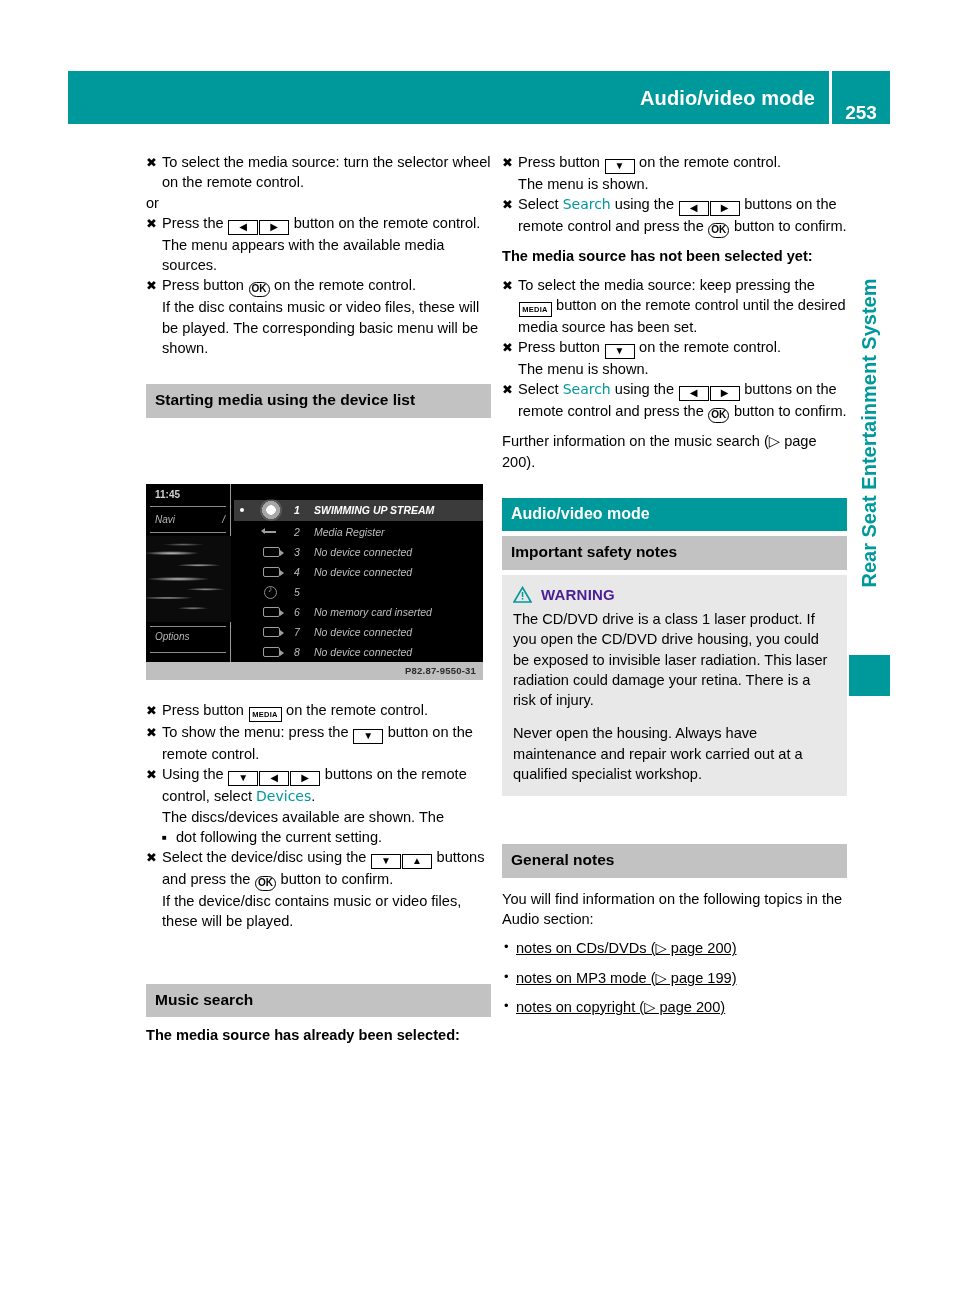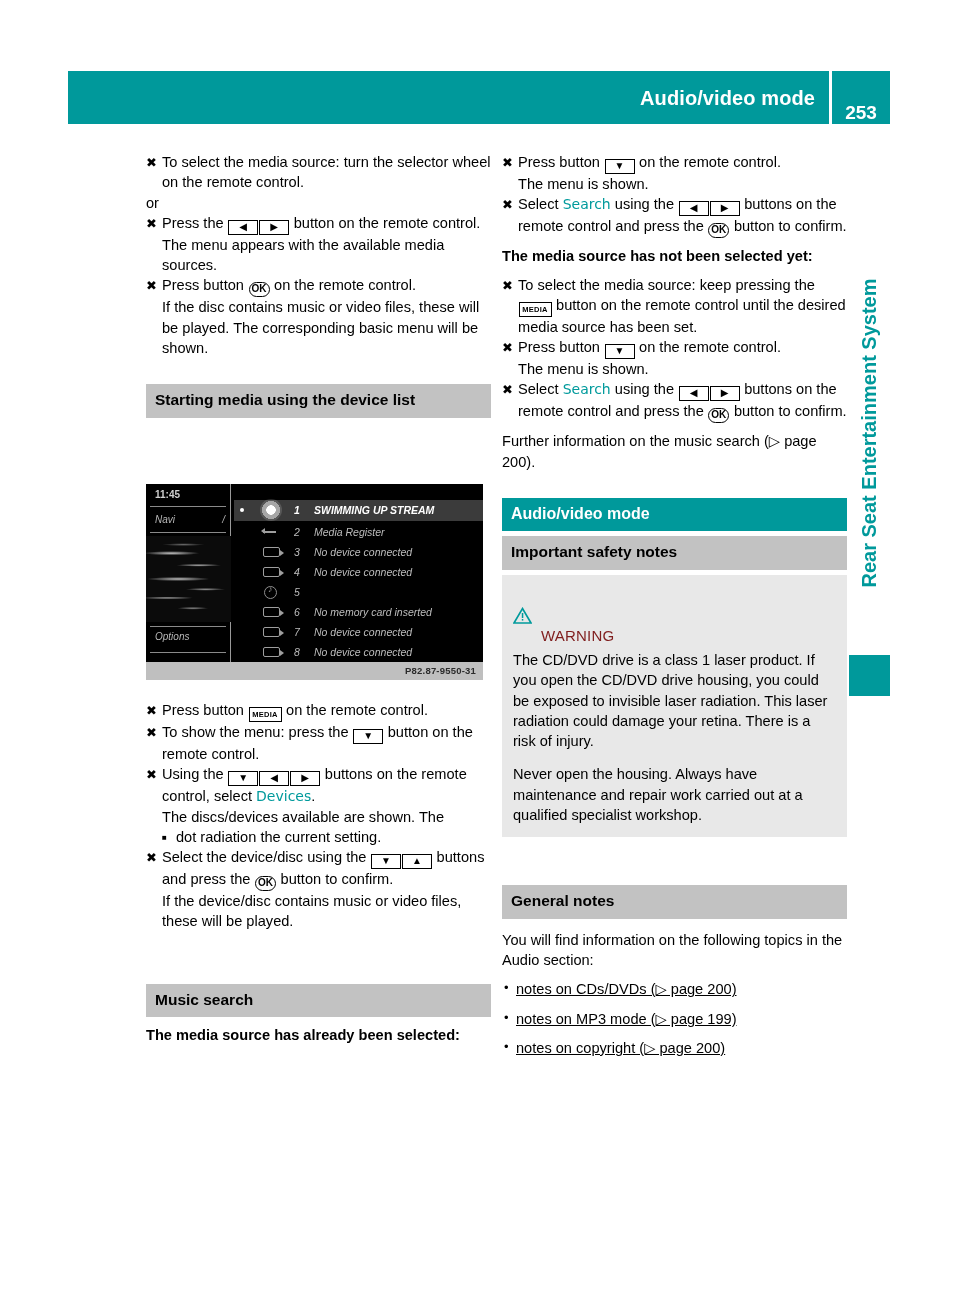--- a/index.html
+++ b/index.html
@@ -175,25 +175,24 @@
     background: #e8e8e8;
     padding: 10px 11px 12px 11px;
   }
   .warn-head {
     display: flex;
     align-items: center;
     gap: 9px;
     margin-bottom: 4px;
   }
   .warn-title {
-    color: #7f1d1d;
-    font-weight: normal;
+    color: #4c1d95;
+    font-weight: bold;
     font-size: 15px;
     letter-spacing: 0.2px;
-    margin-top: 41px;
   }
   .warn-box p { margin-bottom: 0; }
   .warn-box p + p { margin-top: 13px; }
 
   ul.dots { list-style: none; margin: 0; padding: 0; }
   ul.dots li {
     position: relative;
     padding-left: 14px;
     margin-top: 9px;
     text-decoration: underline;
@@ -434,21 +433,21 @@
     <div class="step">
       <span class="marker">✖</span>
       <span>To show the menu: press the </span><span class="key"><span class="tri">▼</span></span><span> button on the remote control.</span>
     </div>
 
     <div class="step">
       <span class="marker">✖</span>
       <span>Using the </span><span class="key"><span class="tri">▼</span></span><span class="key"><span class="tri">◀</span></span><span class="key"><span class="tri">▶</span></span><span> buttons on the remote control, select </span><span class="teal-word">Devices</span><span>.</span>
     </div>
     <div class="cont">The discs/devices available are shown. The</div>
-    <div class="sqbul">dot radiation the current setting.</div>
+    <div class="sqbul">dot following the current setting.</div>
 
     <div class="step">
       <span class="marker">✖</span>
       <span>Select the device/disc using the </span><span class="key"><span class="tri">▼</span></span><span class="key"><span class="tri">▲</span></span><span> buttons and press the </span><span class="okkey">OK</span><span> button to confirm.</span>
     </div>
     <div class="cont">If the device/disc contains music or video files, these will be played.</div>
 
     <div class="gap-lg"></div>
     <div class="gap-lg"></div>
 

